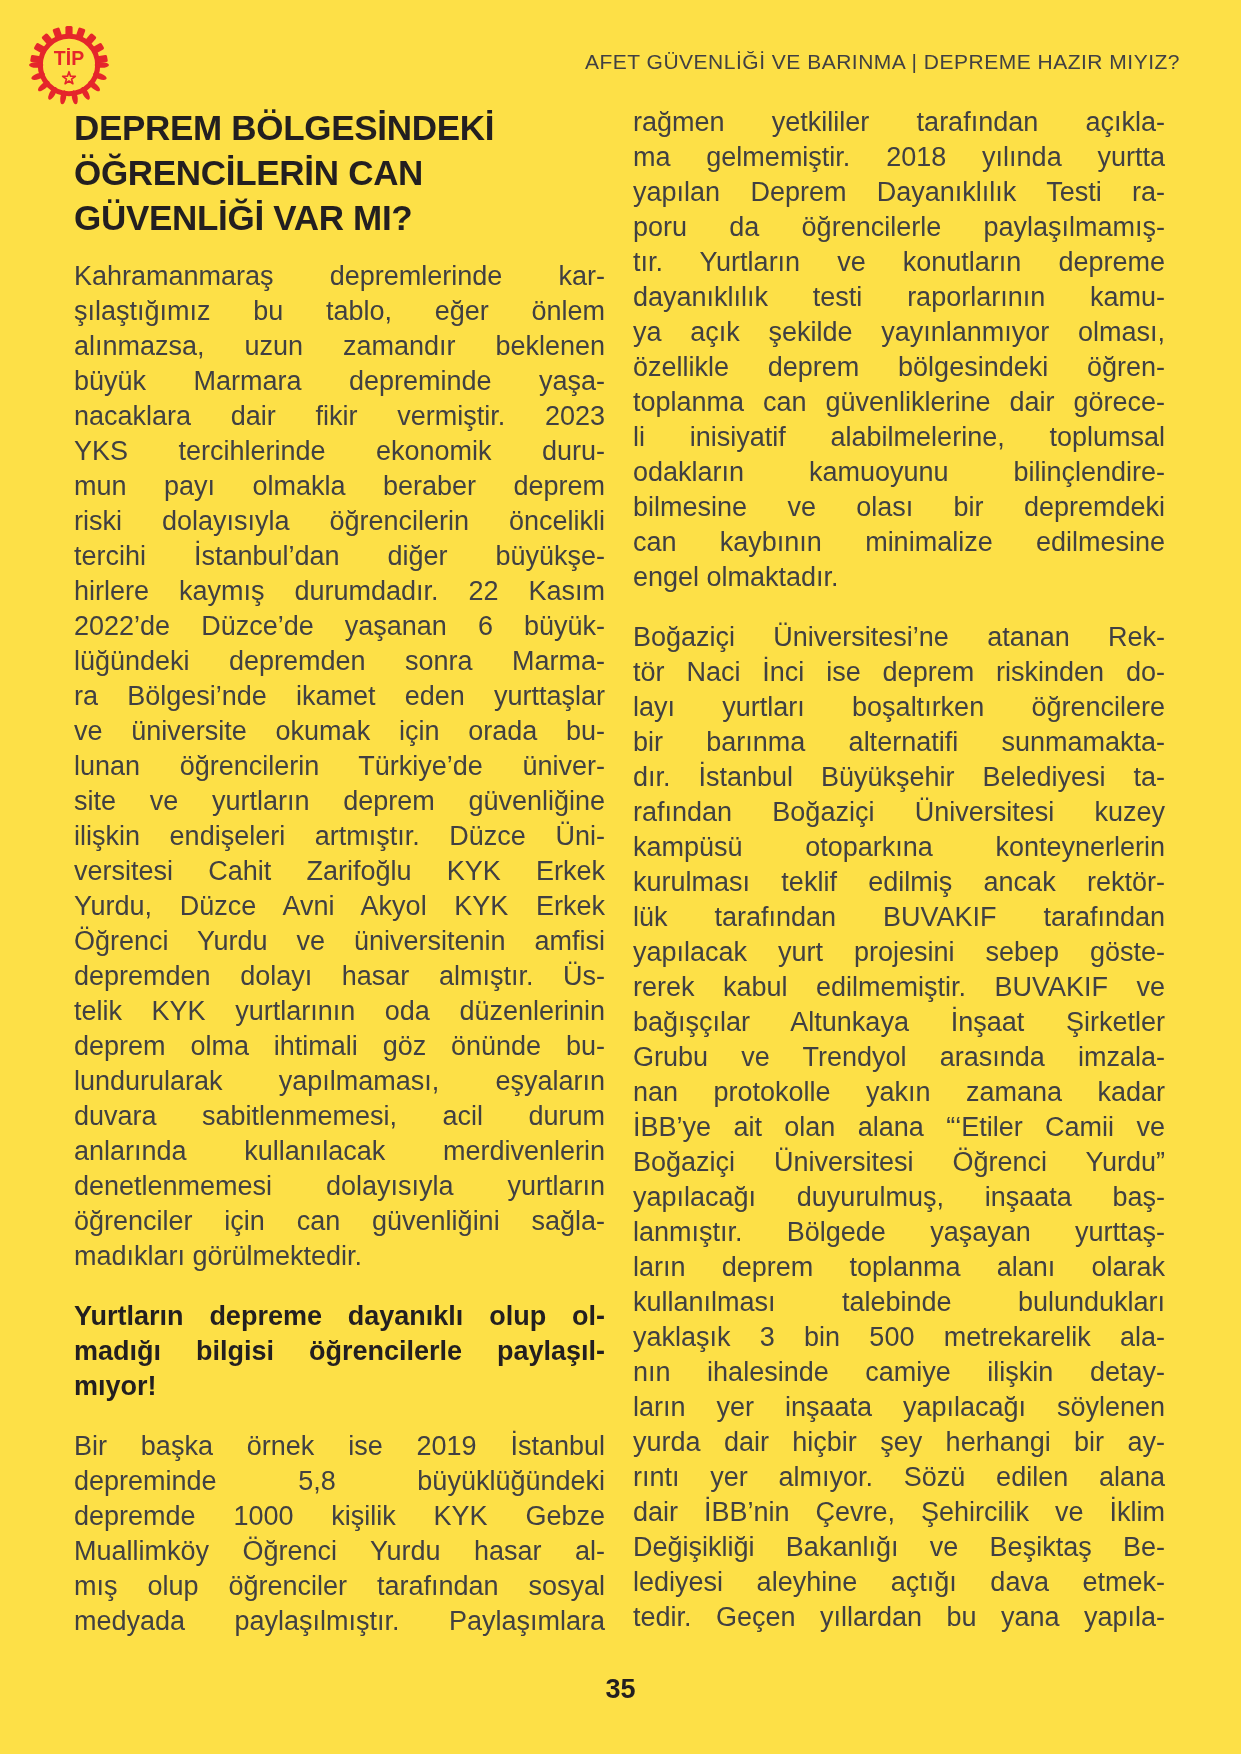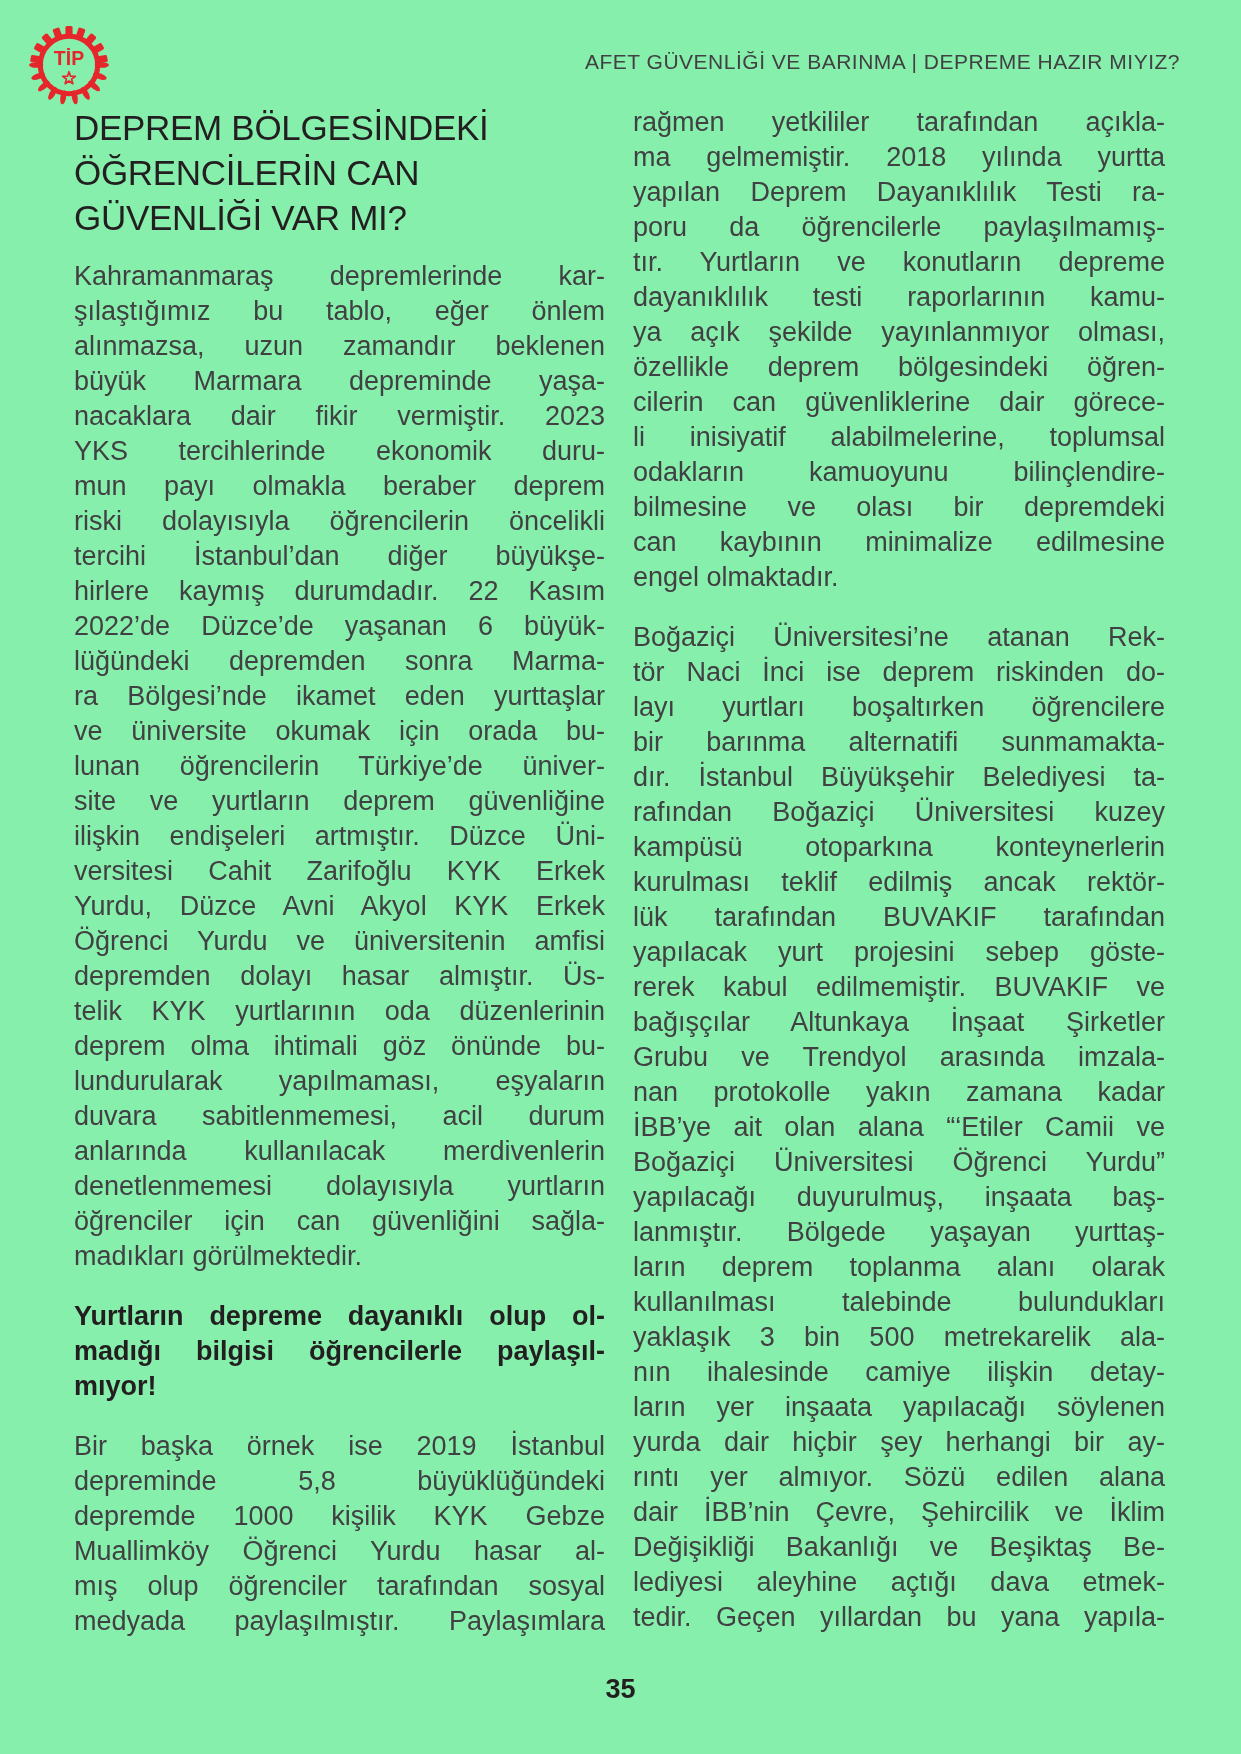--- a/index.html
+++ b/index.html
@@ -1,20 +1,20 @@
 <!DOCTYPE html>
 <html><head>
 <meta charset="utf-8">
 <style>
   html, body { margin: 0; padding: 0; background: #ffffff; }
   .page {
     position: relative;
     width: 1241px;
     height: 1754px;
-    background: #86efac;
+    background: #fde047;
     font-family: "Liberation Sans", "DejaVu Sans", sans-serif;
     overflow: hidden;
   }
   .logo {
     position: absolute;
     left: 28px;
     top: 24px;
     width: 82px;
     height: 82px;
   }
@@ -32,21 +32,21 @@
   .col {
     position: absolute;
     top: 105px;
   }
   .col-left  { left: 74px;  width: 531px; }
   .col-right { left: 633px; width: 532px; }
   .article-title { margin: 0 0 19px 0; }
   .article-title .hline {
     font-size: 35px;
     line-height: 45px;
-    font-weight: 400;
+    font-weight: 700;
     color: #231f20;
     letter-spacing: -0.3px;
   }
   .para { margin: 0 0 25px 0; }
   .para:last-child { margin-bottom: 12px; }
   .line {
     font-size: 27px;
     line-height: 35px;
     color: #414042;
     text-align: justify;
@@ -174,21 +174,21 @@
     <div>
         <div class="para body">
           <div class="line">rağmen yetkililer tarafından açıkla-</div>
           <div class="line">ma gelmemiştir. 2018 yılında yurtta</div>
           <div class="line">yapılan Deprem Dayanıklılık Testi ra-</div>
           <div class="line">poru da öğrencilerle paylaşılmamış-</div>
           <div class="line">tır. Yurtların ve konutların depreme</div>
           <div class="line">dayanıklılık testi raporlarının kamu-</div>
           <div class="line">ya açık şekilde yayınlanmıyor olması,</div>
           <div class="line">özellikle deprem bölgesindeki öğren-</div>
-          <div class="line">cilerin can güvenliklerine dair görece-</div>
+          <div class="line">toplanma can güvenliklerine dair görece-</div>
           <div class="line">li inisiyatif alabilmelerine, toplumsal</div>
           <div class="line">odakların kamuoyunu bilinçlendire-</div>
           <div class="line">bilmesine ve olası bir depremdeki</div>
           <div class="line">can kaybının minimalize edilmesine</div>
           <div class="line lastline">engel olmaktadır.</div>
         </div>
         <div class="para body">
           <div class="line">Boğaziçi Üniversitesi’ne atanan Rek-</div>
           <div class="line">tör Naci İnci ise deprem riskinden do-</div>
           <div class="line">layı yurtları boşaltırken öğrencilere</div>

